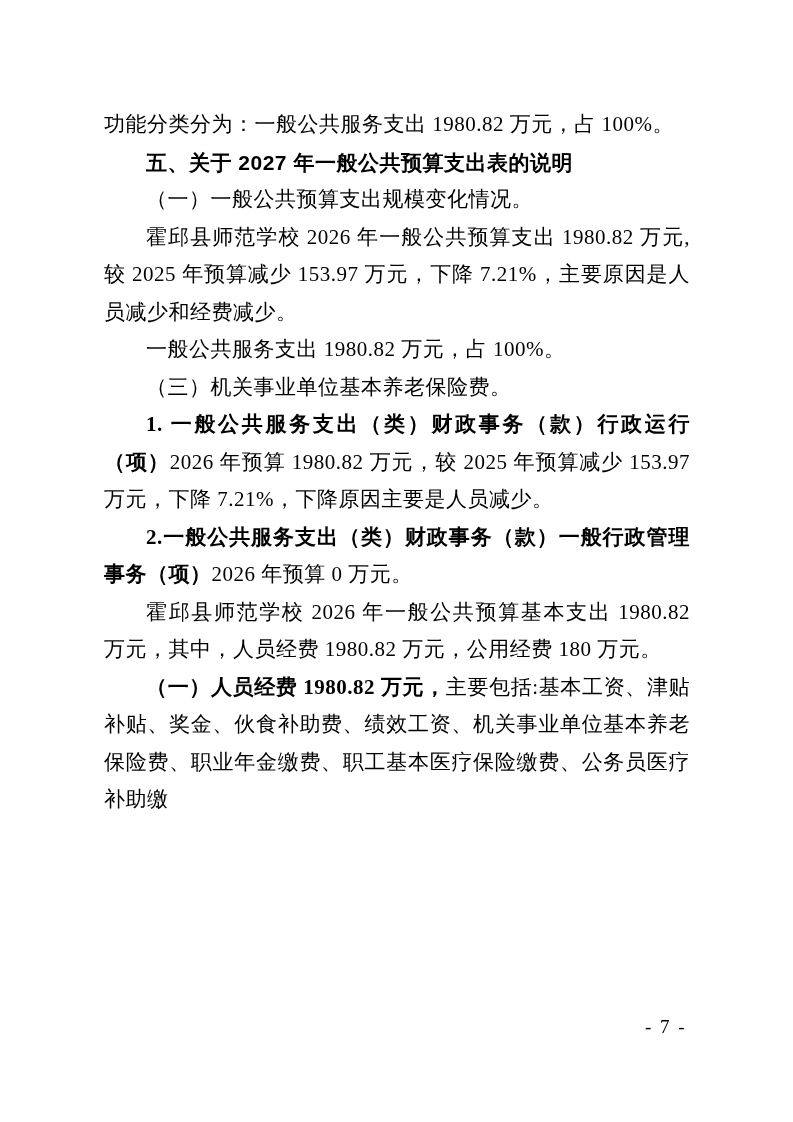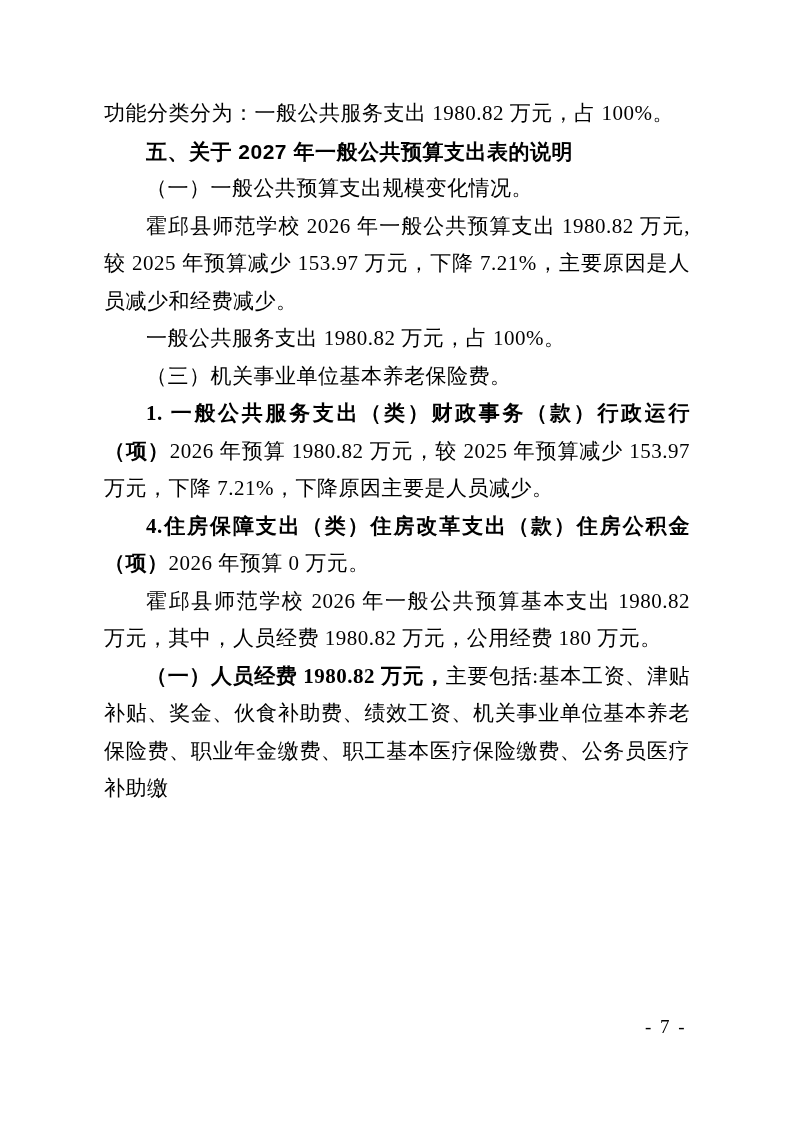--- a/index.html
+++ b/index.html
@@ -12,21 +12,21 @@
     width: 793px;
     height: 1122px;
     background: #ffffff;
     color: #000000;
     overflow: hidden;
     font-family: "Liberation Serif", "DejaVu Serif", serif;
   }
   .content {
     position: absolute;
     left: 104px;
-    top: 95px;
+    top: 106px;
     width: 586px;
   }
   .ln {
     margin: 0;
     font-size: 21px;
     line-height: 37.5px;
     text-align: justify;
     letter-spacing: 0.5px;
   }
   .indent { text-indent: 2em; }
@@ -62,23 +62,23 @@
 
     <p class="ln indent"><span>霍邱县师范学校 2026 年一般公共预算支出 1980.82 万元,较 2025 年预算减少 153.97 万元，下降 7.21%，主要原因是人员减少和经费减少。</span></p>
 
 
     <p class="ln indent"><span>一般公共服务支出 1980.82 万元，占 100%。</span></p>
 
     <p class="ln indent kai"><span>（三）机关事业单位基本养老保险费。</span></p>
 
     <p class="ln indent"><span class="boldrun">1. 一般公共服务支出（类）财政事务（款）行政运行（项）</span><span>2026 年预算 1980.82 万元，较 2025 年预算减少 153.97 万元，下降 7.21%，下降原因主要是人员减少。</span></p>
 
+    <p class="ln indent"><span class="boldrun">2.一般公共服务支出（类）财政事务（款）一般行政管理事务（项）</span><span>2026 年预算 0 万元。</span></p>
 
 
-    <p class="ln indent"><span class="boldrun">4.住房保障支出（类）住房改革支出（款）住房公积金（项）</span><span>2026 年预算 0 万元。</span></p>
 
 
     <p class="ln indent"><span>霍邱县师范学校 2026 年一般公共预算基本支出 1980.82 万元，其中，人员经费 1980.82 万元，公用经费 180 万元。</span></p>
 
     <p class="ln indent"><span class="boldrun">（一）人员经费 1980.82 万元，</span><span>主要包括:基本工资、津贴补贴、奖金、伙食补助费、绩效工资、机关事业单位基本养老保险费、职业年金缴费、职工基本医疗保险缴费、公务员医疗补助缴</span></p>
 
   </div>
 
   <div class="footer">- 7 -</div>
 </div>

